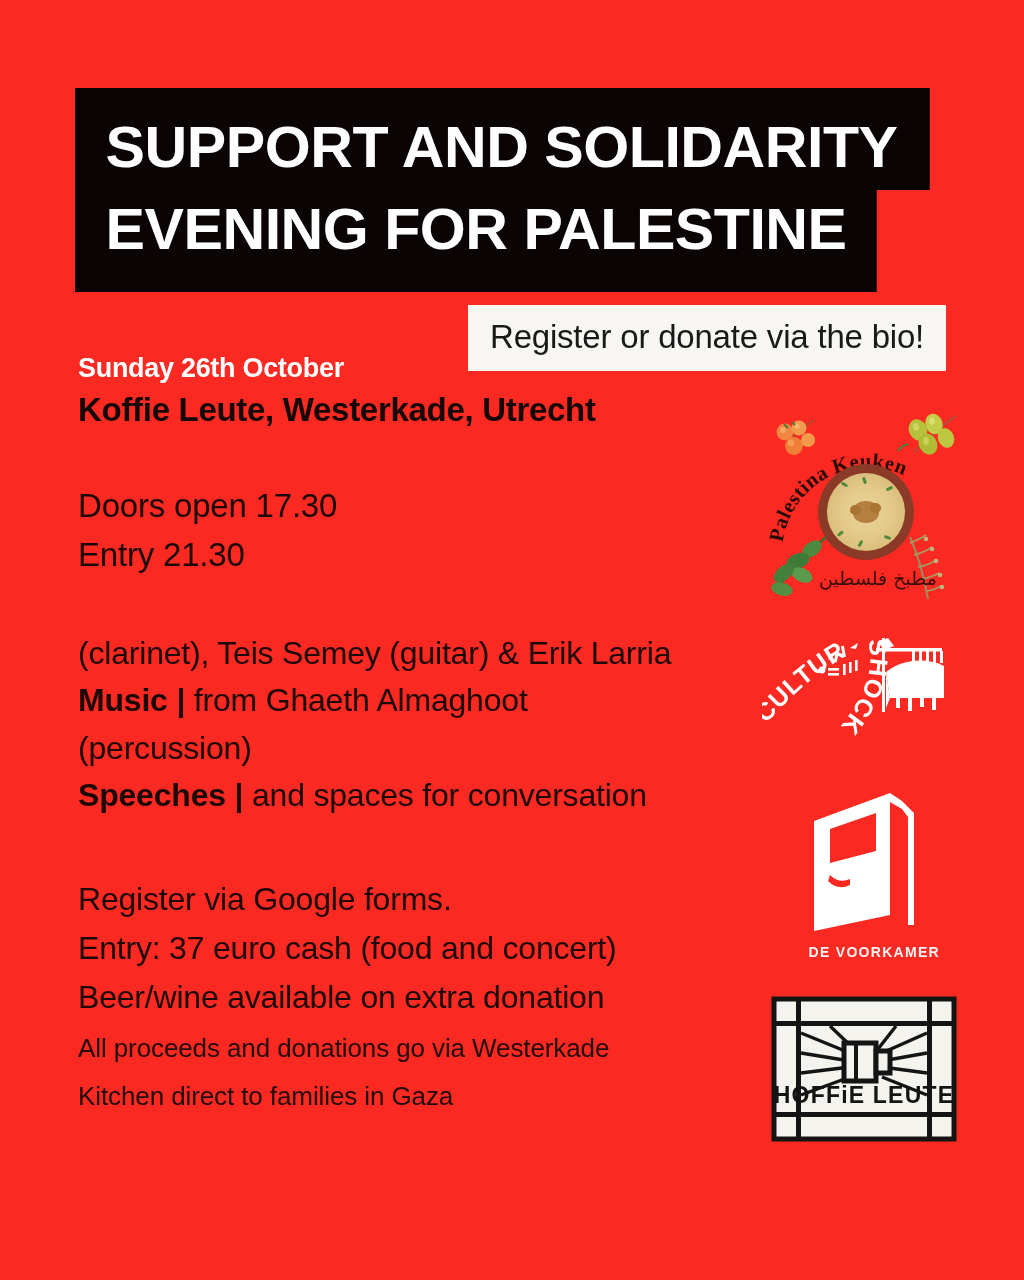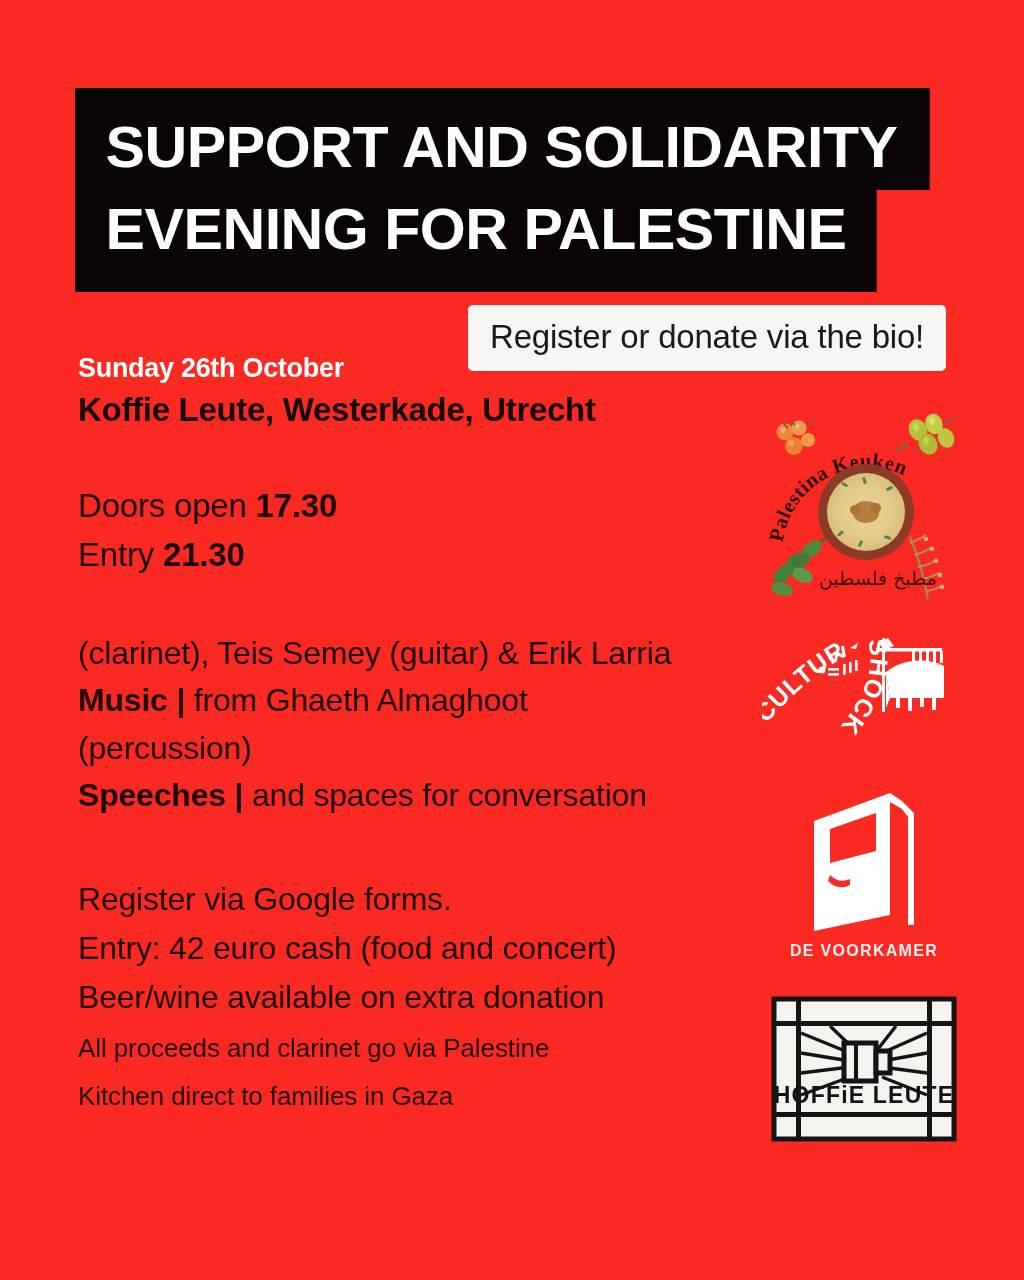--- a/index.html
+++ b/index.html
@@ -27,21 +27,21 @@
     transform:scaleX(1.02);
     transform-origin:left center;
   }
   .title-line-1 { padding:30px 32px 14px 30px; }
   .title-line-2 { padding:10px 30px 34px 30px; }
 
   
   .register-banner {
     position:absolute; left:468px; top:305px;
     background:#f7f6f3;
-    border-radius:5px;
+    border-radius:0;
     padding:13px 22px 15px 22px;
     color:#191919;
     font-size:33px;
     font-weight:400;
     letter-spacing:-0.2px;
     white-space:nowrap;
   }
 
   
   .content { position:absolute; left:78px; top:352px; width:660px; }
@@ -53,21 +53,21 @@
   .venue-line {
     color:#150607; font-weight:700; font-size:33px;
     letter-spacing:-0.3px; line-height:1.22; margin-top:5px;
   }
 
   .times { margin-top:52px; }
   .times-row {
     color:#1d0807; font-size:33px; font-weight:400;
     line-height:1.48; letter-spacing:-0.2px;
   }
-  .times-row b { font-weight:700; }
+  .times-row b { font-weight:400; }
 
   .lineup { margin-top:50px; }
   .lineup-row {
     color:#1d0807; font-size:32px; font-weight:400;
     line-height:1.48; letter-spacing:-0.2px;
   }
   .lineup-row .lbl { font-weight:700; }
 
   .tickets { margin-top:56px; }
   .tickets-head {
@@ -102,22 +102,22 @@
   .pk-tomatoes { position:absolute; left:8px; top:14px; width:62px; height:56px; }
   .pk-olives { position:absolute; right:2px; top:8px; width:68px; height:56px; }
   .pk-leaf-bl { position:absolute; left:2px; bottom:8px; width:72px; height:68px; }
   .pk-leaf-br { position:absolute; right:4px; bottom:4px; width:66px; height:70px; }
 
   
   .logo-cs { position:absolute; left:762px; top:632px; width:200px; height:118px; }
 
   
   .logo-dv { position:absolute; left:790px; top:785px; width:150px; height:175px; }
-  .dv-label { position:absolute; left:0; bottom:0; width:150px; text-align:left;
-              color:#f6f2f2; font-size:16px; font-weight:700; letter-spacing:1.3px; }
+  .dv-label { position:absolute; left:0; bottom:0; width:150px; text-align:right;
+              color:#f6f2f2; font-size:14px; font-weight:700; letter-spacing:1.3px; }
 
   
   .logo-kl { position:absolute; left:770px; top:995px; width:188px; height:148px; }
 </style>
 </head>
 <body>
 
 <div class="poster">
 
   <div class="title-block">
@@ -139,23 +139,23 @@
 
     <div class="lineup">
       <div class="lineup-row">(clarinet), Teis Semey (guitar) &amp; Erik Larria</div>
       <div class="lineup-row"><span class="lbl">Music |</span><span> from Ghaeth Almaghoot</span></div>
       <div class="lineup-row">(percussion)</div>
       <div class="lineup-row"><span class="lbl">Speeches |</span><span> and spaces for conversation</span></div>
     </div>
 
     <div class="tickets">
       <div class="tickets-row">Register via Google forms.</div>
-      <div class="tickets-row">Entry: 42 euro cash (food and concert)</div>
+      <div class="tickets-row">Entry: 37 euro cash (food and concert)</div>
       <div class="tickets-row">Beer/wine available on extra donation</div>
-      <div class="fineprint">All proceeds and clarinet go via Palestine</div>
+      <div class="fineprint">All proceeds and donations go via Westerkade</div>
       <div class="fineprint">Kitchen direct to families in Gaza</div>
     </div>
   </div>
 
   <div class="logo-pk">
     <svg class="pk-arc" viewBox="0 0 204 205">
       <defs>
           <path id="pkarc" d="M 20 150 A 86 86 0 0 1 186 120" fill="none"></path>
         </defs>
       <text><textPath href="#pkarc" startOffset="4%">Palestina Keuken</textPath></text>

